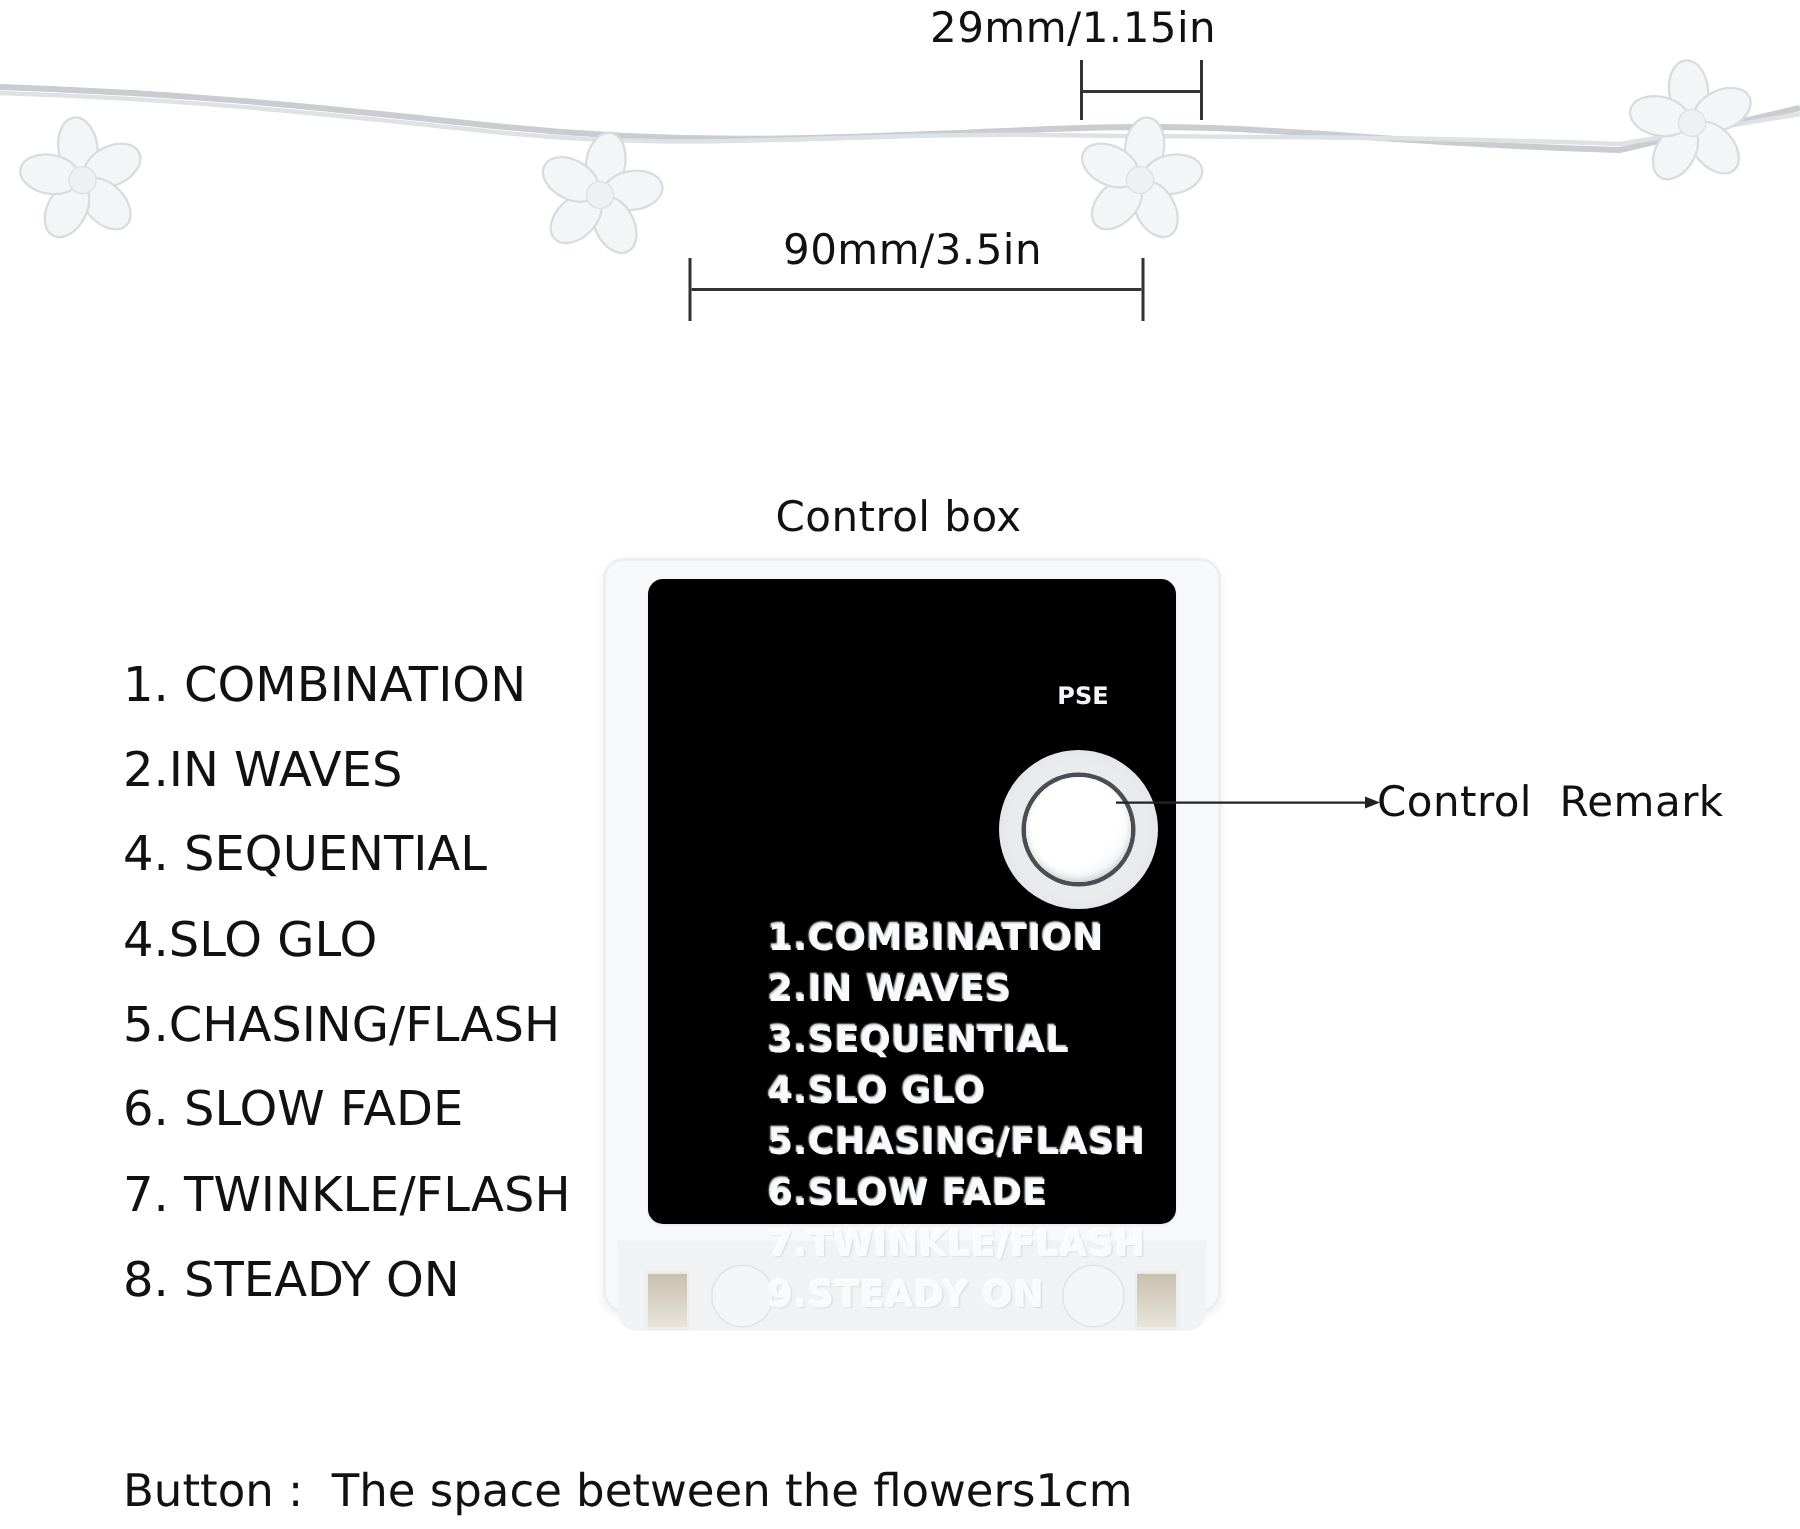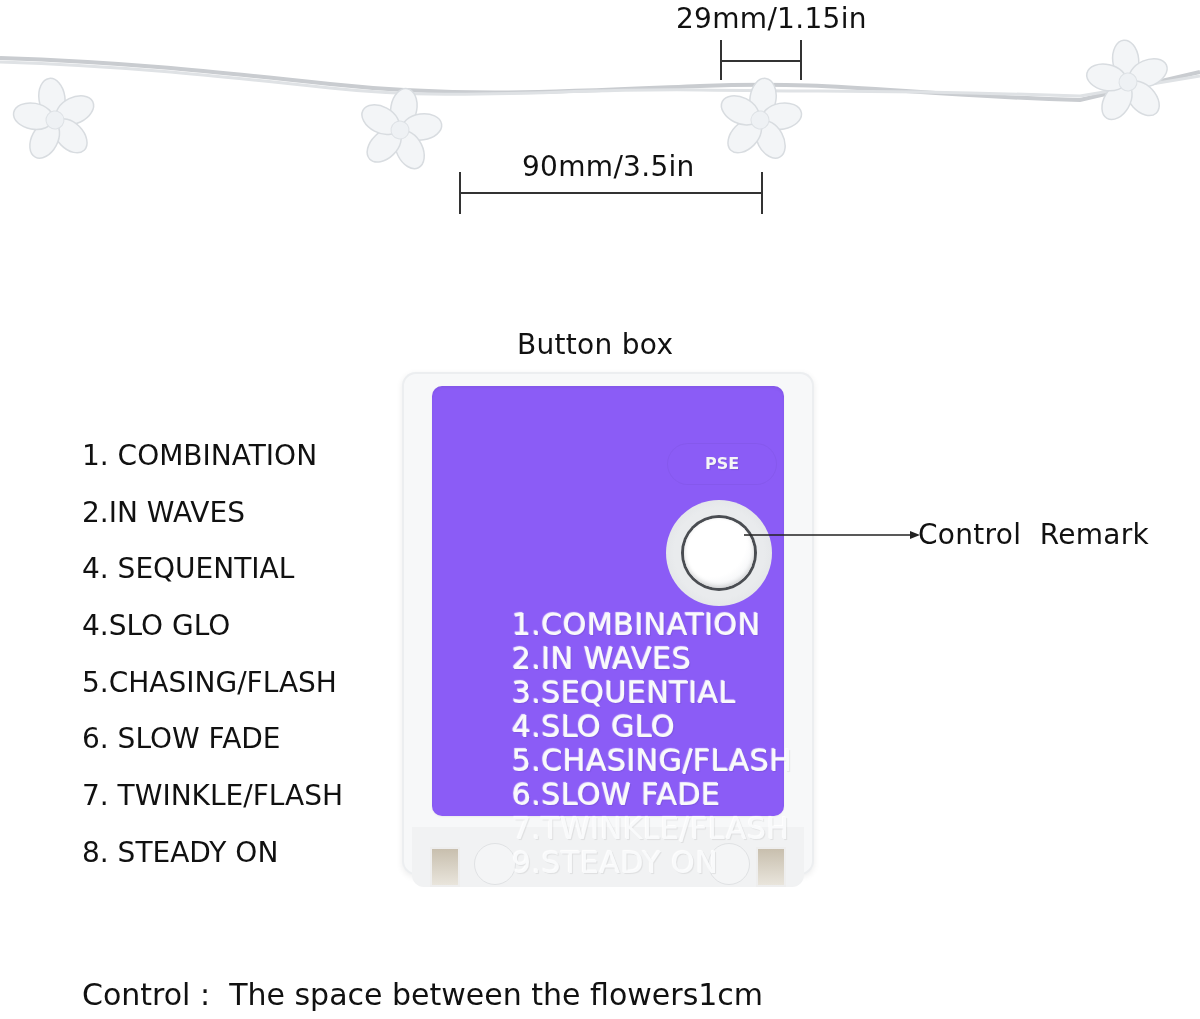--- a/index.html
+++ b/index.html
@@ -2,31 +2,31 @@
 <html><head>
 <meta charset="utf-8">
 <style>
   html, body { margin: 0; padding: 0; background: #ffffff; }
   body { width: 1200px; height: 1019px; position: relative; overflow: hidden;
          font-family: "DejaVu Sans", "Liberation Sans", sans-serif; color: #111; }
   .abs { position: absolute; }
   .label { font-size: 28px; letter-spacing: 0.3px; white-space: nowrap; color: #111; }
   .dim-line { position: absolute; background: #333; }
   .mode-list { position: absolute; left: 82px; top: 436px; margin: 0; padding: 0; list-style: none; }
-  .mode-list li { font-size: 28px; height: 56.7px; line-height: 40px; white-space: nowrap; color: #111; }
+  .mode-list li { font-size: 32px; height: 56.7px; line-height: 40px; white-space: nowrap; color: #111; }
   .box { position: absolute; left: 402px; top: 372px; width: 412px; height: 503px;
          background: #f7f8f9; border-radius: 14px;
          box-shadow: inset 0 0 0 2px #eceef0, 0 2px 6px rgba(0,0,0,0.08); }
   .box-face { position: absolute; left: 30px; top: 14px; width: 352px; height: 430px;
-              background: #8b5cf6; border-radius: 10px;
+              background: #000000; border-radius: 10px;
               box-shadow: inset 0 2px 3px rgba(0,0,0,0.06), 0 1px 2px rgba(0,0,0,0.05); }
   .box-foot { position: absolute; left: 10px; top: 455px; width: 392px; height: 60px;
               background: #f1f2f3; border-radius: 0 0 12px 12px; }
   .emboss-list { position: absolute; left: 80px; top: 222px; margin: 0; padding: 0; list-style: none; }
-  .emboss-list li { font-size: 30px; line-height: 34px; color: #f9fafb; font-weight: normal;
+  .emboss-list li { font-size: 24px; line-height: 34px; color: #f9fafb; font-weight: bold;
                     text-shadow: 1px 1px 1px rgba(0,0,0,0.08), -1px -1px 1px rgba(255,255,255,0.9);
                     letter-spacing: 0.5px; white-space: nowrap; }
   .logo-emboss { position: absolute; left: 236px; top: 58px; width: 108px; height: 40px;
                  border-radius: 20px; box-shadow: 0 0 0 1px rgba(0,0,0,0.04);
                  font-size: 16px; font-weight: bold; color: #f4f5f6; text-align: center; line-height: 40px;
                  text-shadow: 1px 1px 1px rgba(0,0,0,0.1); }
   .button-ring { position: absolute; left: 234px; top: 114px; width: 106px; height: 106px;
                  border-radius: 50%; background: radial-gradient(circle at 50% 50%, #e9ebed 60%, #d9dcdf 100%); }
   .button-cap { position: absolute; left: 18px; top: 18px; width: 70px; height: 70px; border-radius: 50%;
                 background: radial-gradient(circle at 40% 35%, #ffffff 55%, #e5e8ec 100%);
@@ -60,31 +60,31 @@
       <use href="#petal-flower"></use>
     </g>
   <g transform="translate(760,120) rotate(8)">
       <use href="#petal-flower"></use>
     </g>
   <g transform="translate(1128,82) rotate(-6)">
       <use href="#petal-flower"></use>
     </g>
 </svg>
 
-<div class="abs label" style="left:676px;top:2px;">29mm/1.15in</div>
+<div class="abs label" style="left:620px;top:2px;">29mm/1.15in</div>
 <div class="dim-line" style="left:720px;top:40px;width:1.5px;height:40px;"></div>
 <div class="dim-line" style="left:800px;top:40px;width:1.5px;height:40px;"></div>
 <div class="dim-line" style="left:722px;top:60px;width:78px;height:1.5px;"></div>
 
 <div class="abs label" style="left:522px;top:150px;">90mm/3.5in</div>
 <div class="dim-line" style="left:459px;top:172px;width:1.5px;height:42px;"></div>
 <div class="dim-line" style="left:761px;top:172px;width:1.5px;height:42px;"></div>
 <div class="dim-line" style="left:461px;top:192px;width:300px;height:1.5px;"></div>
 
-<div class="abs label" style="left:517px;top:328px;">Button box</div>
+<div class="abs label" style="left:517px;top:328px;">Control box</div>
 
 <ul class="mode-list">
   <li>1. COMBINATION</li>
   <li>2.IN WAVES</li>
   <li>4. SEQUENTIAL</li>
   <li>4.SLO GLO</li>
   <li>5.CHASING/FLASH</li>
   <li>6. SLOW FADE</li>
   <li>7. TWINKLE/FLASH</li>
   <li>8. STEADY ON</li>
@@ -114,13 +114,13 @@
     </ul>
   </div>
 </div>
 
 <svg class="abs" style="left:744px;top:528px" width="176" height="14" viewBox="0 0 176 14">
   <line x1="0" y1="7" x2="166" y2="7" stroke="#222" stroke-width="1.5"></line>
   <polygon points="166,3 176,7 166,11" fill="#222"></polygon>
 </svg>
 <div class="abs label" style="left:918px;top:518px;white-space:pre;">Control  Remark</div>
 
-<div class="remark" style="white-space:pre;">Control :  The space between the flowers1cm</div>
+<div class="remark" style="white-space:pre;">Button :  The space between the flowers1cm</div>
 
 </body></html>

